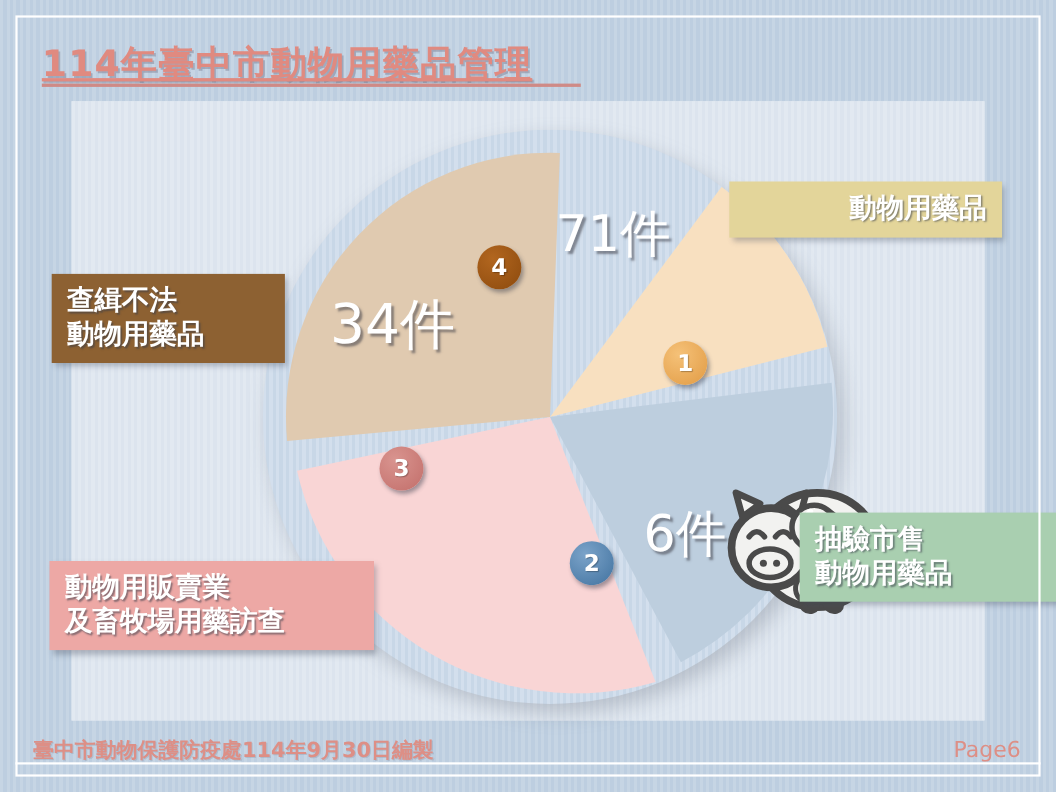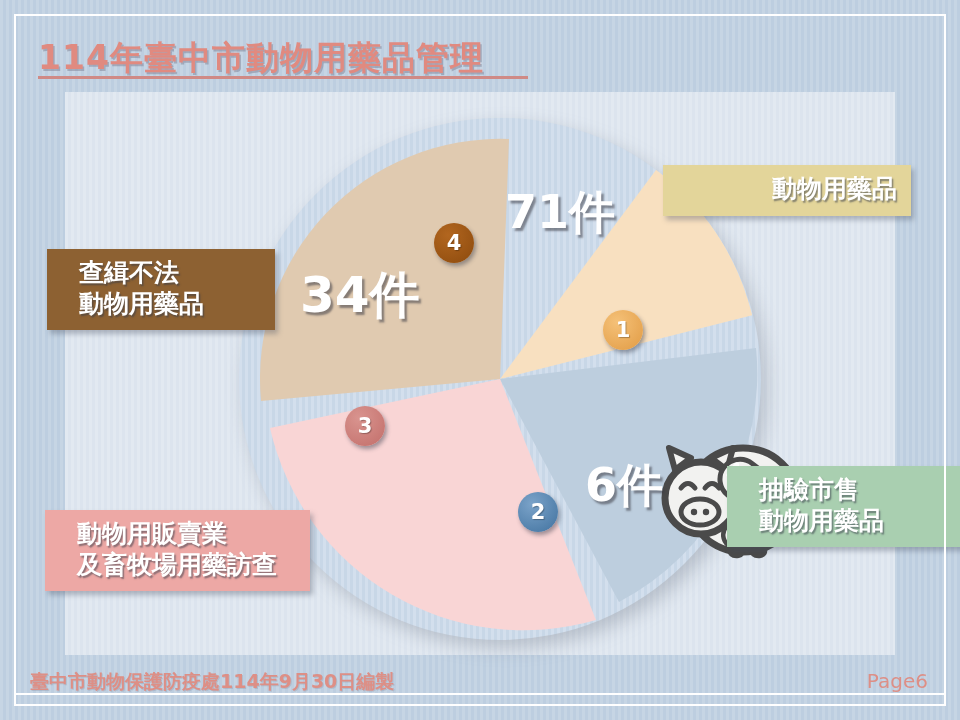--- a/index.html
+++ b/index.html
@@ -48,20 +48,21 @@
   #title {
     position: absolute;
     left: 38px;
     top: 36px;
     font-size: 33px;
     font-weight: bold;
     color: #e08a80;
     letter-spacing: 1px;
     text-shadow: 1.5px 1.5px 0px rgba(120,120,140,0.45);
     white-space: nowrap;
+    text-decoration: underline;
   }
   #title-rule {
     position: absolute;
     left: 38px;
     top: 76px;
     width: 490px;
     height: 3px;
     background: #cf8a86;
   }
 
@@ -98,21 +99,21 @@
     width: 522px;
     height: 522px;
     border-radius: 50%;
   }
   .seg-inner { width:100%; height:100%; border-radius:50%; }
 
   
   .seg-value {
     position: absolute;
     color: #ffffff;
-    font-weight: bold;
+    font-weight: normal;
     font-size: 46px;
     text-shadow: 2.5px 2.5px 2px rgba(60,60,70,0.55);
     white-space: nowrap;
   }
   #val-1 { left: 505px; top: 182px; }
   #val-2 { left: 585px; top: 455px; text-align: center; }
   #val-3 { left: 325px; top: 502px; font-size: 50px; }
   #val-4 { left: 268px; top: 262px; font-size: 50px; margin-left: 32px; }
 
   
@@ -144,43 +145,43 @@
     height: 128px;
   }
 
   
   .plate {
     position: absolute;
     color: #ffffff;
     font-weight: bold;
     font-size: 25px;
     line-height: 1.22;
-    padding: 9px 14px 11px 32px;
+    padding: 9px 14px 11px 14px;
     box-sizing: border-box;
     text-shadow: 1.5px 1.5px 1.5px rgba(55,60,72,0.55);
     box-shadow: 3px 4px 5px rgba(70,78,95,0.35);
     white-space: nowrap;
   }
   #plate-1 {
     left: 663px; top: 165px; width: 248px;
     background: #e3d59a;
     text-align: right;
   }
   #plate-2 {
     left: 727px; top: 466px; width: 267px;
     background: #a9cfb0;
     text-align: left;
   }
   #plate-3 {
-    left: 45px; top: 510px; width: 265px;
+    left: 45px; top: 510px; width: 295px;
     background: #eda8a5;
     text-align: left;
   }
   #plate-4 {
-    left: 47px; top: 249px; width: 228px;
+    left: 47px; top: 249px; width: 212px;
     background: #8d6132;
     text-align: left;
   }
 
   
   #footer-rule {
     position: absolute;
     left: 14px;
     right: 14px;
     top: 693px;

